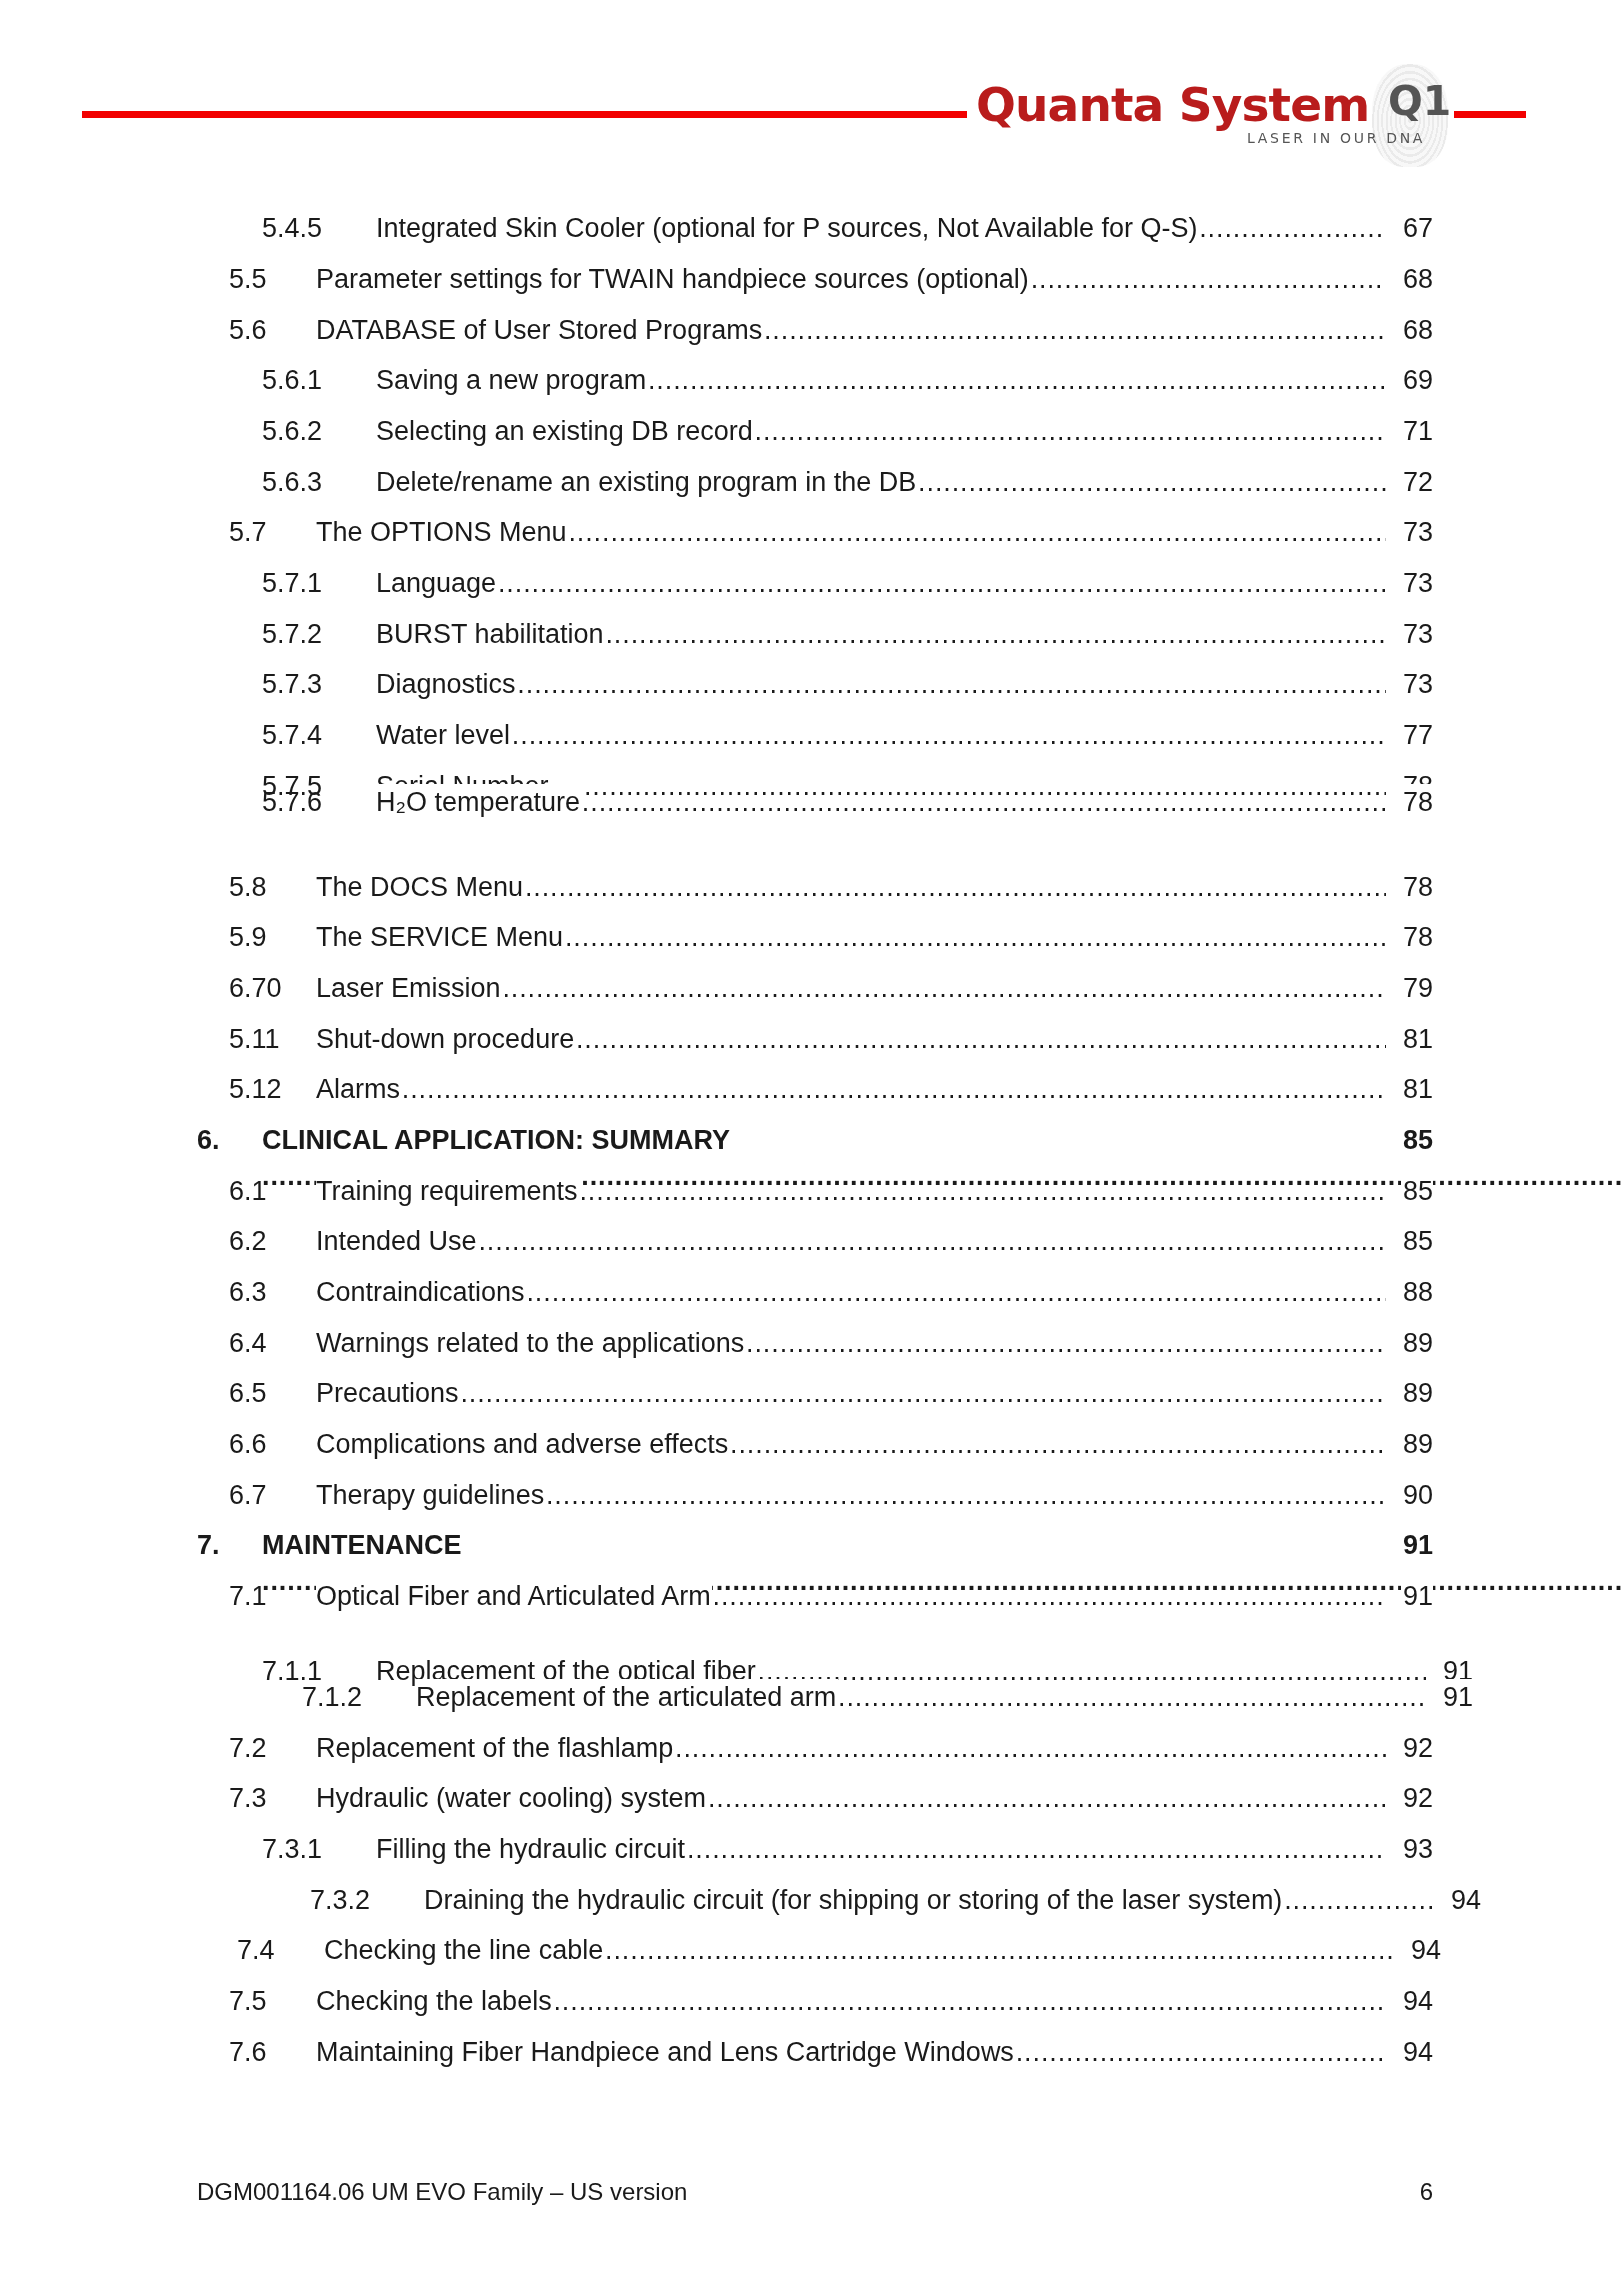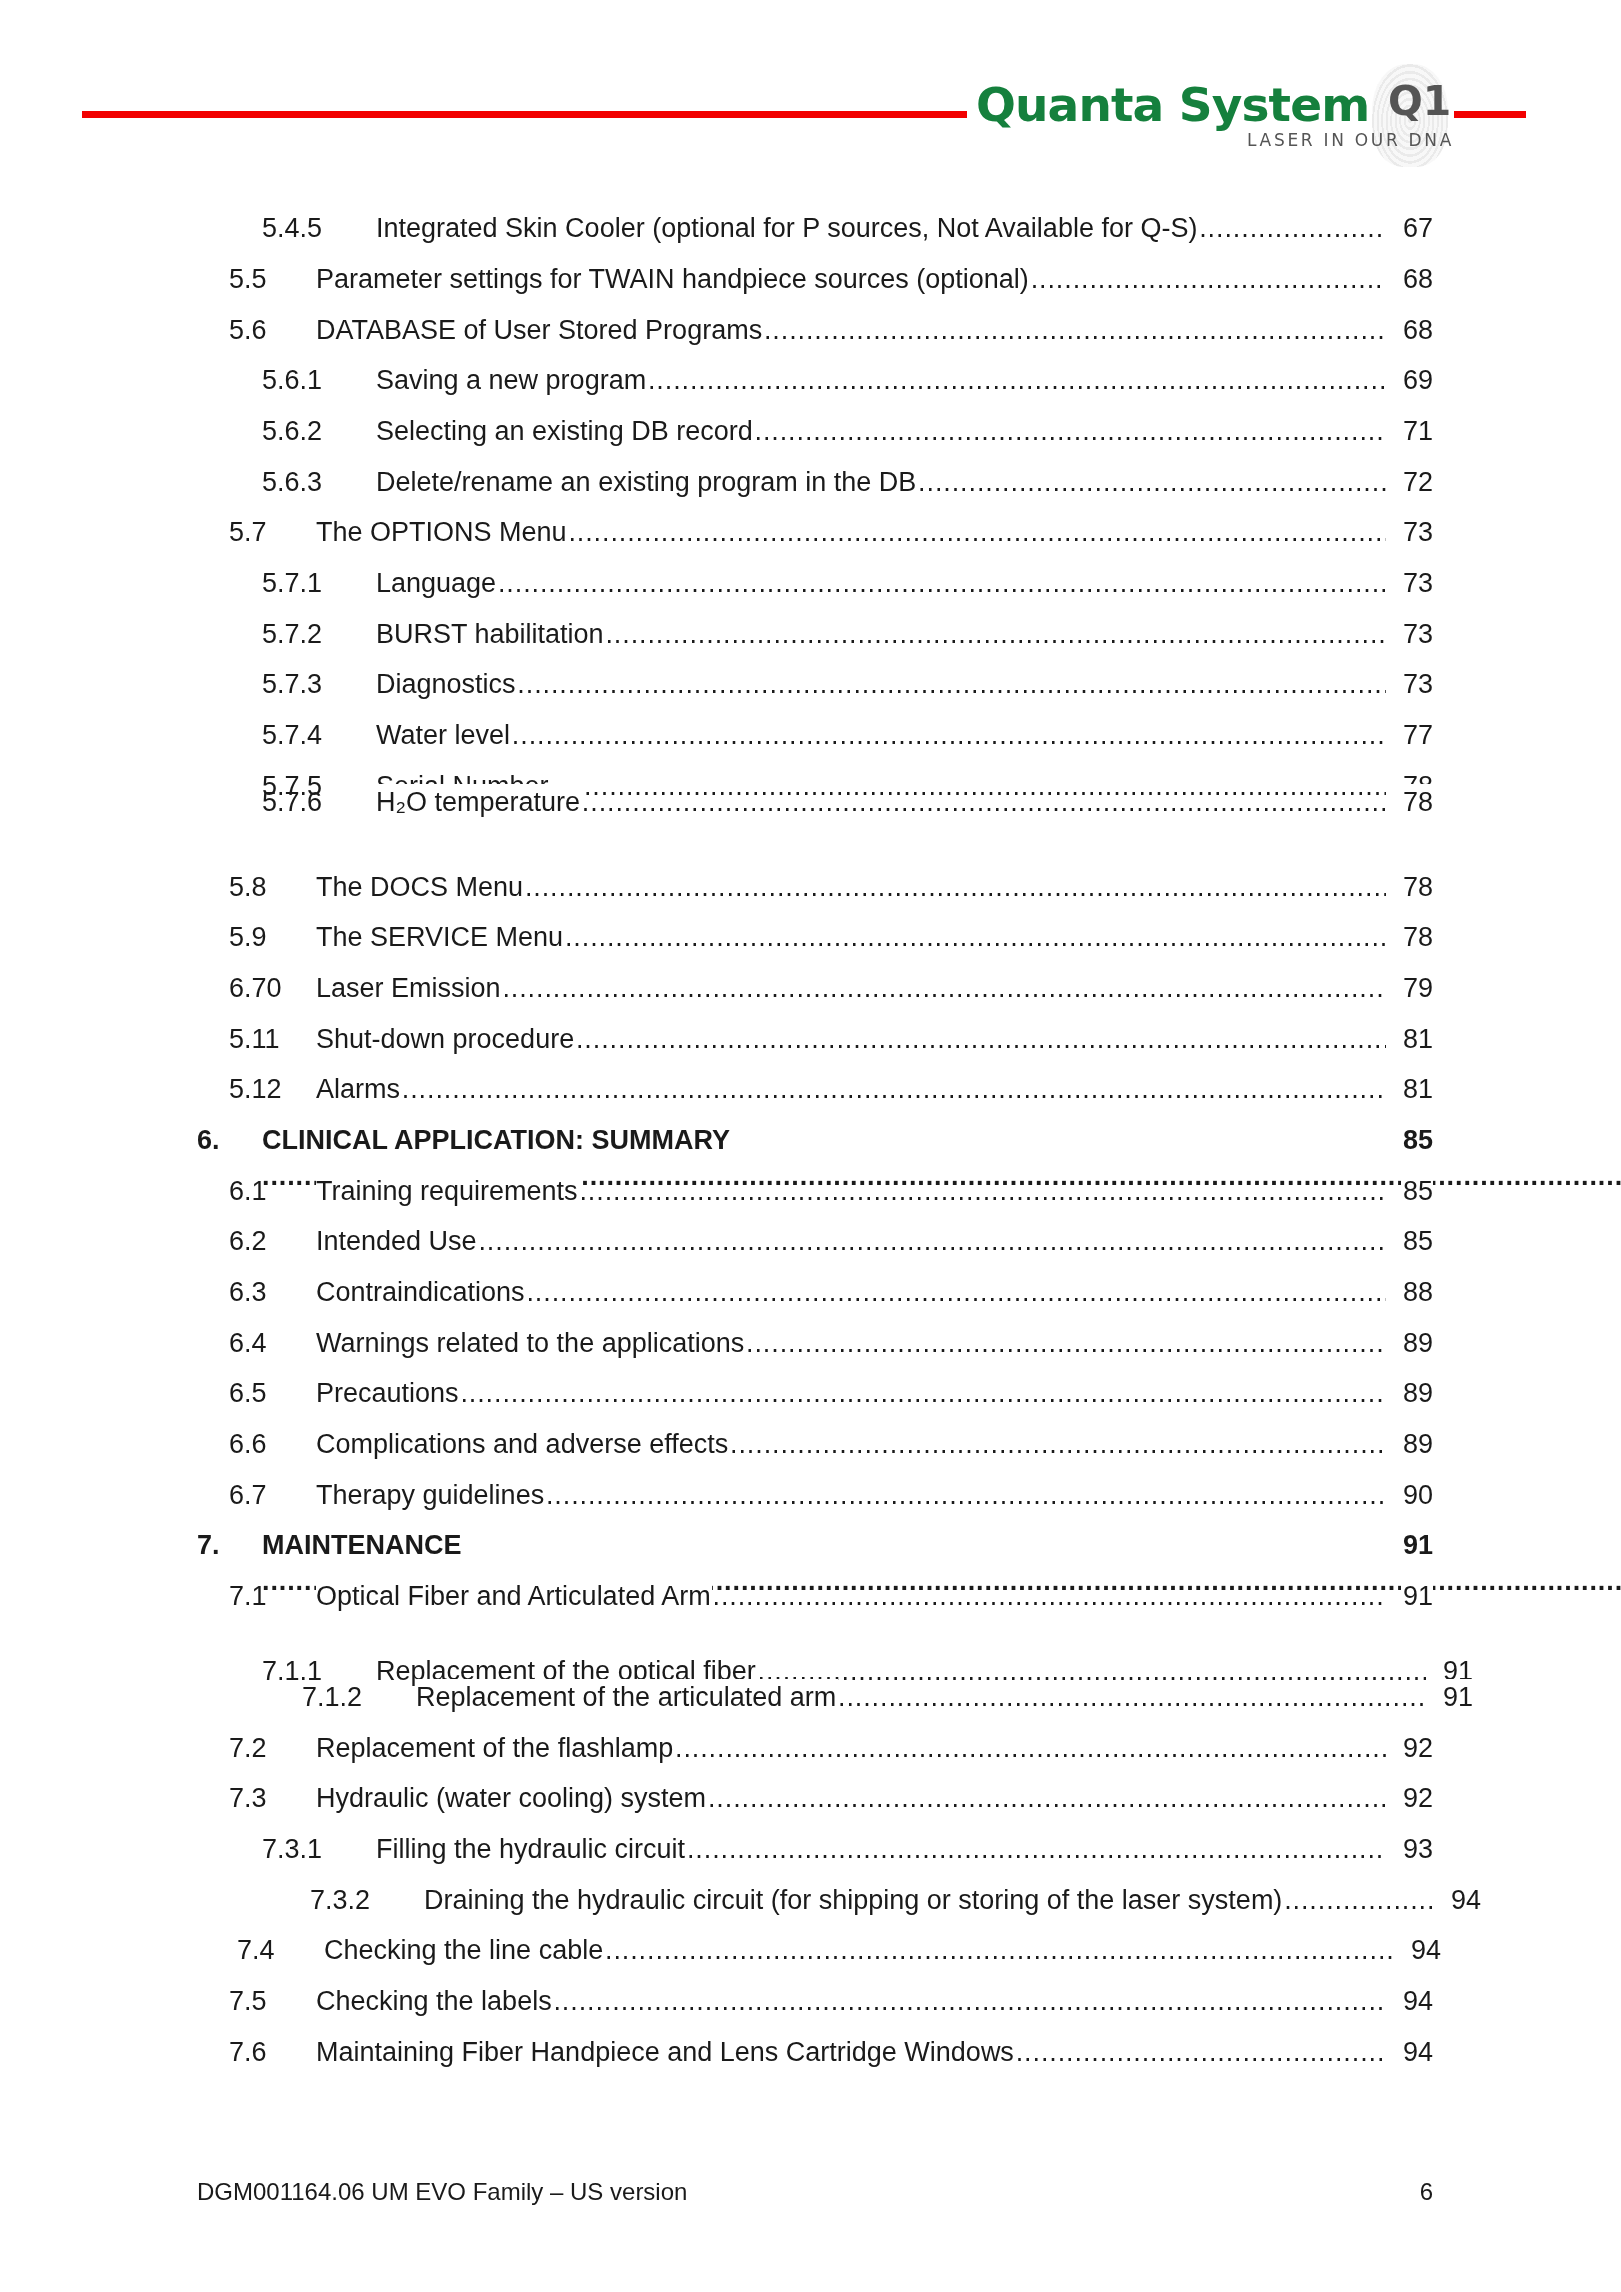--- a/index.html
+++ b/index.html
@@ -6,24 +6,24 @@
   body { width: 1621px; height: 2293px; position: relative; overflow: hidden;
          font-family: "Liberation Sans", sans-serif; color: #1a1a1a; }
   .header-line-left { position: absolute; left: 82px; top: 111px; width: 885px; height: 7.2px; background: #f20000; }
   .header-line-right { position: absolute; left: 1454px; top: 111px; width: 72px; height: 7.2px; background: #f20000; }
   .logo { position: absolute; left: 976px; top: 73px; width: 475px; height: 90px; }
   .logo-print { position: absolute; left: 396px; top: -9px; width: 76px; height: 103px;
                 border-radius: 45% 45% 40% 40%;
                 background: repeating-radial-gradient(ellipse at 50% 55%, #e8e8e8 0 1.8px, #f7f7f7 1.8px 4.5px);
                 opacity: 0.9; }
   .logo-brand { position: absolute; left: 0; top: 3.6px; font-family: "DejaVu Sans", sans-serif; font-weight: bold;
-                font-size: 47px; letter-spacing: -0.9px; color: #15803d; white-space: nowrap; }
+                font-size: 47px; letter-spacing: -0.9px; color: #b91c1c; white-space: nowrap; }
   .logo-q1 { position: absolute; left: 412px; top: 3.6px; font-family: "DejaVu Sans", sans-serif; font-weight: bold;
              font-size: 41px; color: #555555; }
-  .logo-tag { position: absolute; left: 271px; top: 57px; font-family: "DejaVu Sans", sans-serif; font-size: 17px;
+  .logo-tag { position: absolute; left: 271px; top: 57px; font-family: "DejaVu Sans", sans-serif; font-size: 14px;
               letter-spacing: 2.7px; color: #555; white-space: nowrap; }
 
   .toc { position: absolute; left: 0; top: 0; width: 1621px; }
   .row { position: absolute; left: 0; width: 1621px; height: 36px; font-size: 27px; line-height: 36px; }
   .num { position: absolute; top: 0; white-space: nowrap; }
   .title-wrap { position: absolute; top: 0; right: 188px; display: flex; align-items: baseline; }
   .title { white-space: nowrap; background: #fff; padding-right: 1.8px; }
   .leader { flex: 1; overflow: hidden; white-space: nowrap; letter-spacing: 0.9px; color: #1a1a1a; }
   .leader::before { content: "........................................................................................................................................................................................................................................"; }
   .page { position: absolute; top: 0; right: 188px; background: #fff; padding-left: 1.8px; white-space: nowrap; }

